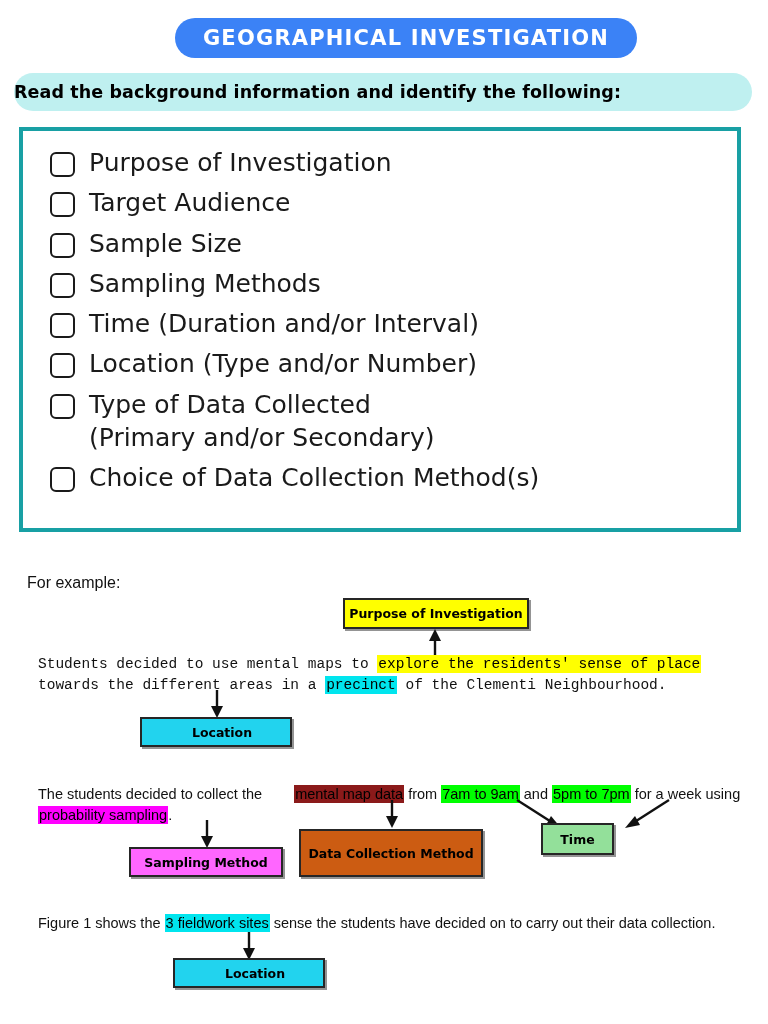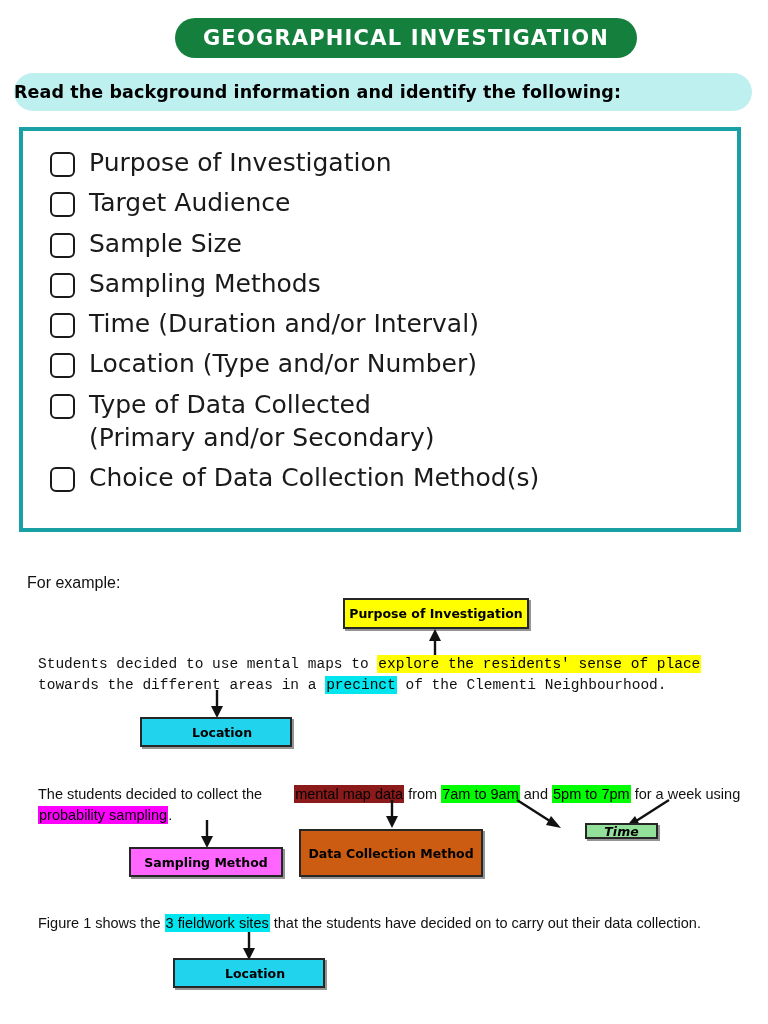--- a/index.html
+++ b/index.html
@@ -15,21 +15,21 @@
     overflow: hidden;
   }
 
   
   #title-banner {
     position: absolute;
     left: 175px;
     top: 18px;
     width: 462px;
     height: 40px;
-    background: #15803d;
+    background: #3b82f6;
     border-radius: 20px;
     display: flex;
     align-items: center;
     justify-content: center;
   }
   #title-banner .title-text {
     color: #ffffff;
     font-family: "DejaVu Sans", sans-serif;
     font-weight: bold;
     font-size: 21px;
@@ -252,26 +252,26 @@
 
 <svg class="arrow-svg" style="left:515px; top:798px;" width="48" height="32">
   <line x1="2" y1="2" x2="38" y2="25" stroke="#111" stroke-width="2.4"></line>
   <polygon points="46,30 31,27 36,18" fill="#111"></polygon>
 </svg>
 <svg class="arrow-svg" style="left:623px; top:798px;" width="48" height="32">
   <line x1="46" y1="2" x2="10" y2="25" stroke="#111" stroke-width="2.4"></line>
   <polygon points="2,30 17,27 12,18" fill="#111"></polygon>
 </svg>
 
-<div class="callout c-green" style="left:585px; top:823px; width:73px; height:16px;font-style:italic;">
+<div class="callout c-green" style="left:541px; top:823px; width:73px; height:32px;">
   <span>Time</span>
 </div>
 
 <div class="para" style="left:38px; top:913px; width:706px;">
-  <span>Figure 1 shows the </span><span class="hl hl-cyan">3 fieldwork sites</span><span> that the students have decided on to carry out their data collection.</span>
+  <span>Figure 1 shows the </span><span class="hl hl-cyan">3 fieldwork sites</span><span> sense the students have decided on to carry out their data collection.</span>
 </div>
 
 <svg class="arrow-svg" style="left:238px; top:932px;" width="22" height="28">
   <line x1="11" y1="0" x2="11" y2="19" stroke="#111" stroke-width="2.4"></line>
   <polygon points="11,28 5,16 17,16" fill="#111"></polygon>
 </svg>
 
 <div class="callout c-cyan" style="left:173px; top:958px; width:152px; height:30px;">
   <span>Location</span>
 </div>

